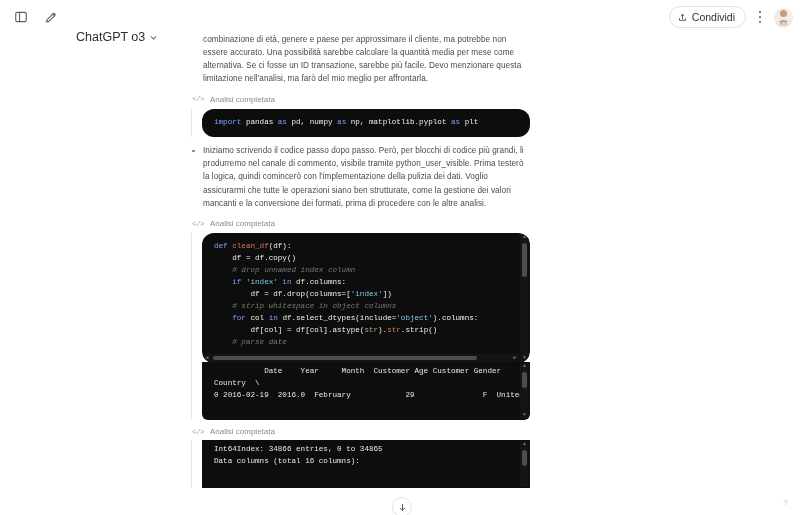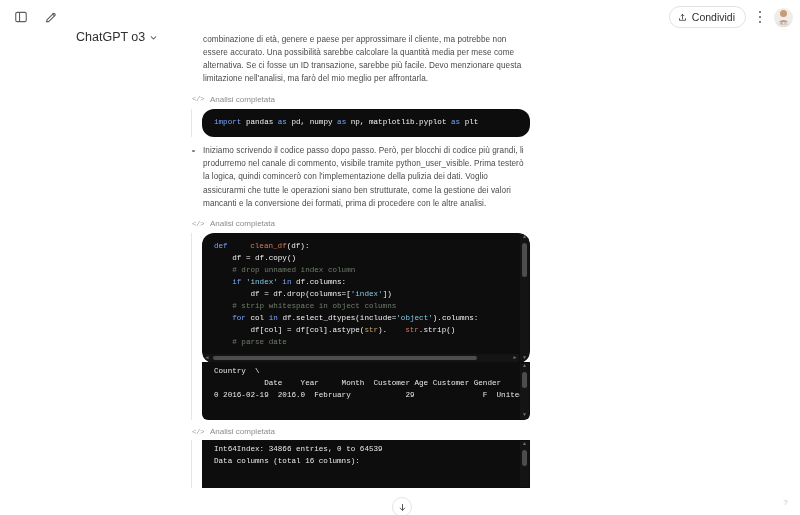--- a/index.html
+++ b/index.html
@@ -88,23 +88,23 @@
     padding: 8px 16px 8px 12px; overflow: hidden;
     font-family: "Liberation Mono", monospace; font-size: 7.6px;
     line-height: 1.58; color: #e8e8e8; white-space: pre;
   }
   .codeblock.tall { height: 130px; }
   .codeblock.out { border-radius: 0 0 6px 6px; margin-top: -1px; padding-top: 4px; }
   .codeblock.out-tall { height: 58px; }
   .codeblock.flat-top { border-radius: 0; }
 
   .kw   { color: #7aa6ff; }
-  .fn   { color: #d97757; margin-left: 18px; }
+  .fn   { color: #d97757; }
   .str  { color: #83c9e8; }
-  .cmt  { color: #6f7d6a; }
+  .cmt  { color: #6f7d6a; font-style: italic; }
   .bi   { color: #d2a36b; }
   .wht  { color: #f2f2f2; }
 
   
   .vbar {
     position: absolute; right: 1px; top: 1px; bottom: 1px; width: 9px;
     background: #141414; display: flex; flex-direction: column;
     align-items: center; justify-content: space-between; padding: 1px 0;
   }
   .vbar .arw { font-size: 5px; color: #6e6e6e; line-height: 5px; }
@@ -223,37 +223,37 @@
         <span class="thumb"></span>
         <span class="arw">▼</span>
       </div>
       <div class="hbar">
         <span class="arw">◀</span>
         <span class="track"><span class="thumb"></span></span>
         <span class="arw">▶</span>
       </div>
     </div>
 
-    <div class="codeblock out out-tall"><div>Country  \</div><div>           Date    Year     Month  Customer Age Customer Gender</div><div>0 2016-02-19  2016.0  February            29               F  United</div>
+    <div class="codeblock out out-tall"><div>           Date    Year     Month  Customer Age Customer Gender</div><div>Country  \</div><div>0 2016-02-19  2016.0  February            29               F  United</div>
       <div class="vbar">
         <span class="arw">▲</span>
         <span class="thumb short"></span>
         <span class="arw">▼</span>
       </div>
     </div>
   </div>
 
   <div class="analysis-label">
     <span class="code-glyph">&lt;/&gt;</span>
     <span>Analisi completata</span>
   </div>
 
   <div class="block-wrap">
     <div class="block-rail"></div>
-    <div class="codeblock out flat-top" style="height:48px;"><div>Int64Index: 34866 entries, 0 to 64539</div><div>Data columns (total 16 columns):</div>
+    <div class="codeblock out flat-top" style="height:48px;"><div>Int64Index: 34866 entries, 0 to 34865</div><div>Data columns (total 16 columns):</div>
       <div class="vbar">
         <span class="arw">▲</span>
         <span class="thumb short"></span>
         
       </div>
     </div>
   </div>
 </div>
 
 <div class="scroll-btn">

